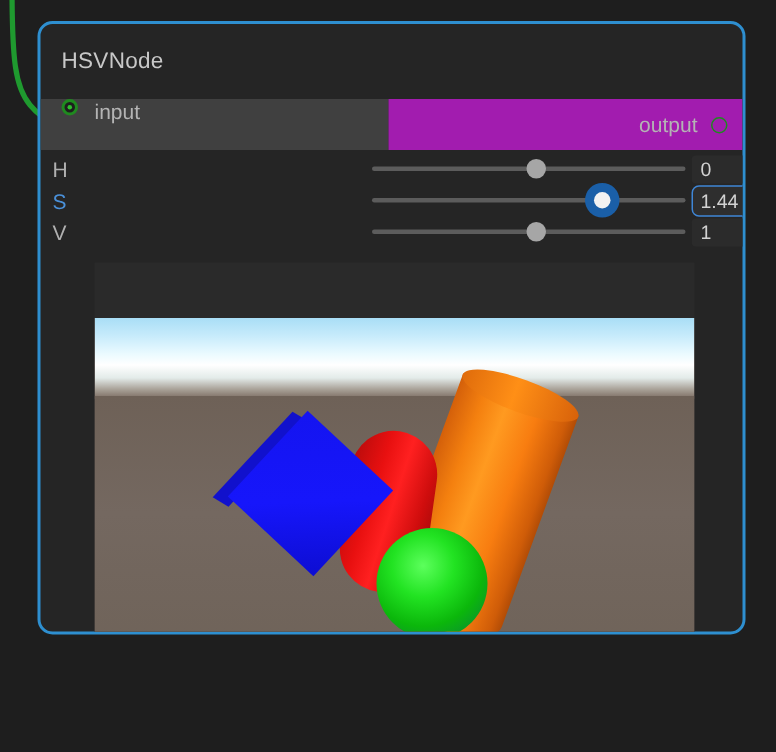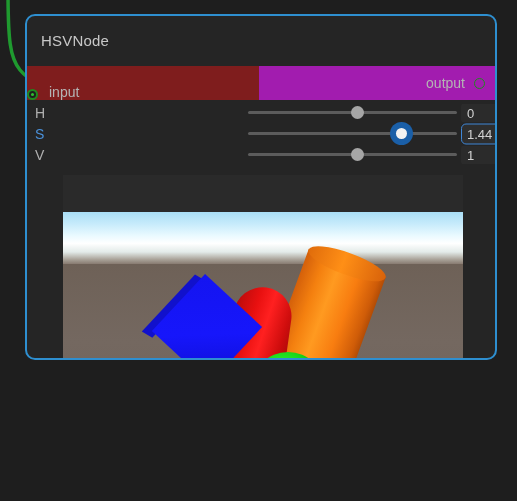--- a/index.html
+++ b/index.html
@@ -32,21 +32,21 @@
     height: 120px;
     pointer-events: none;
   }
 
   
   #node {
     position: absolute;
     left: 25px;
     top: 14px;
     width: 472px;
-    height: 346px;
+    height: 409px;
     box-sizing: border-box;
     background: #252525;
     border: 2px solid #2e8fd0;
     border-radius: 10px;
     overflow: hidden;
   }
 
   .node-title {
     color: #c8c8c8;
     font-size: 15px;
@@ -58,25 +58,25 @@
 
   
   .ports-row {
     position: relative;
     height: 34px;
     display: flex;
     align-items: stretch;
     margin-top: 14px;
   }
   .port-in-band {
-    background: #7f1d1d;
+    background: #404040;
     width: 232px;
     display: flex;
-    align-items: flex-end;
-    padding-left: 0;
+    align-items: flex-start;
+    padding-left: 14px;
     box-sizing: border-box;
   }
   .port-out-band {
     flex: 1;
     display: flex;
     align-items: center;
     justify-content: flex-end;
     padding-right: 10px;
     box-sizing: border-box;
     background: #a21caf;

